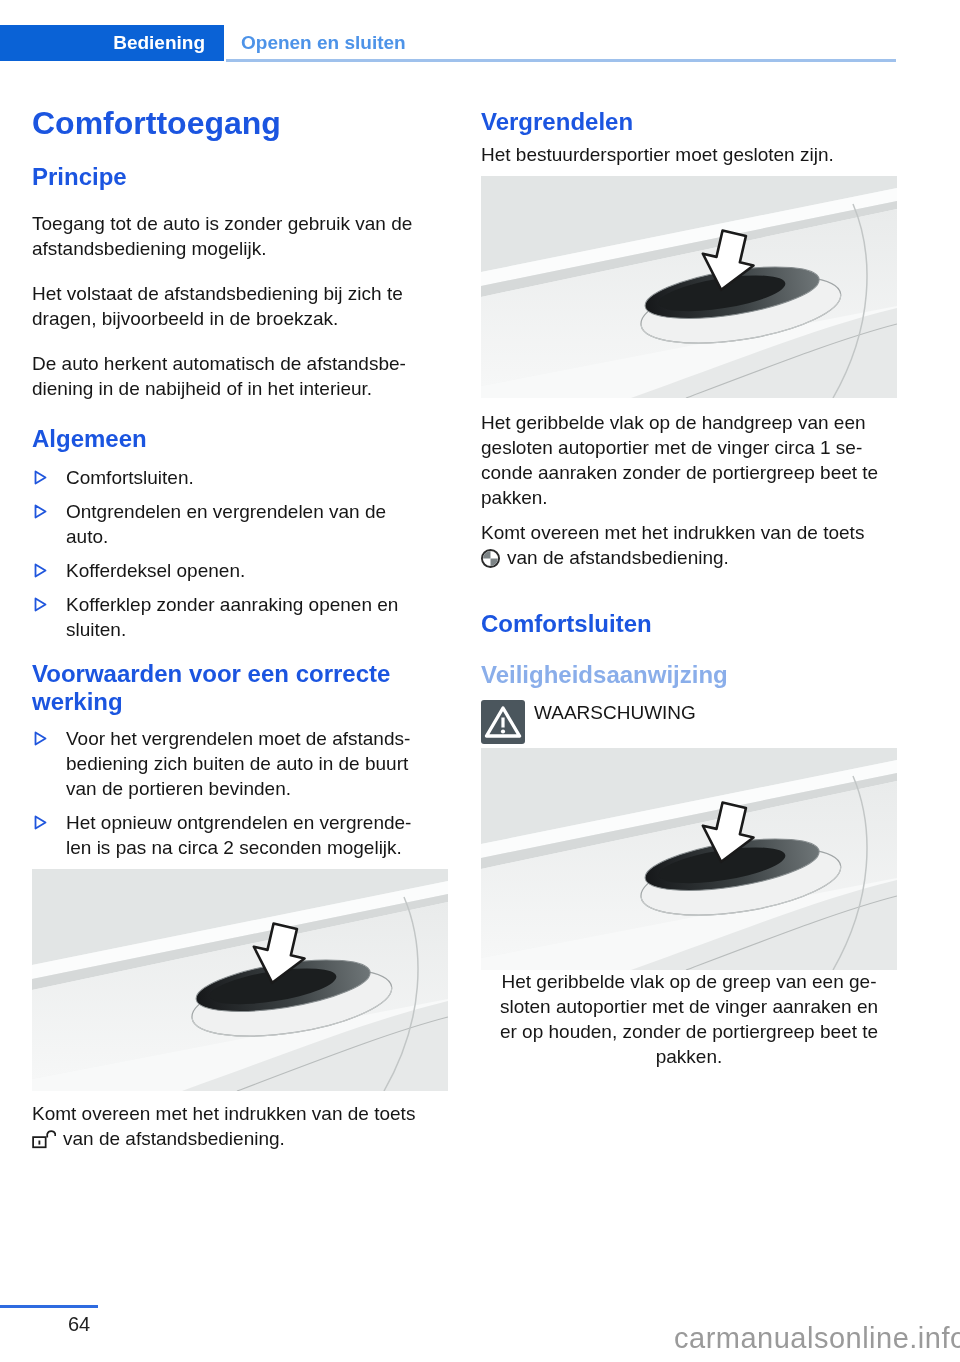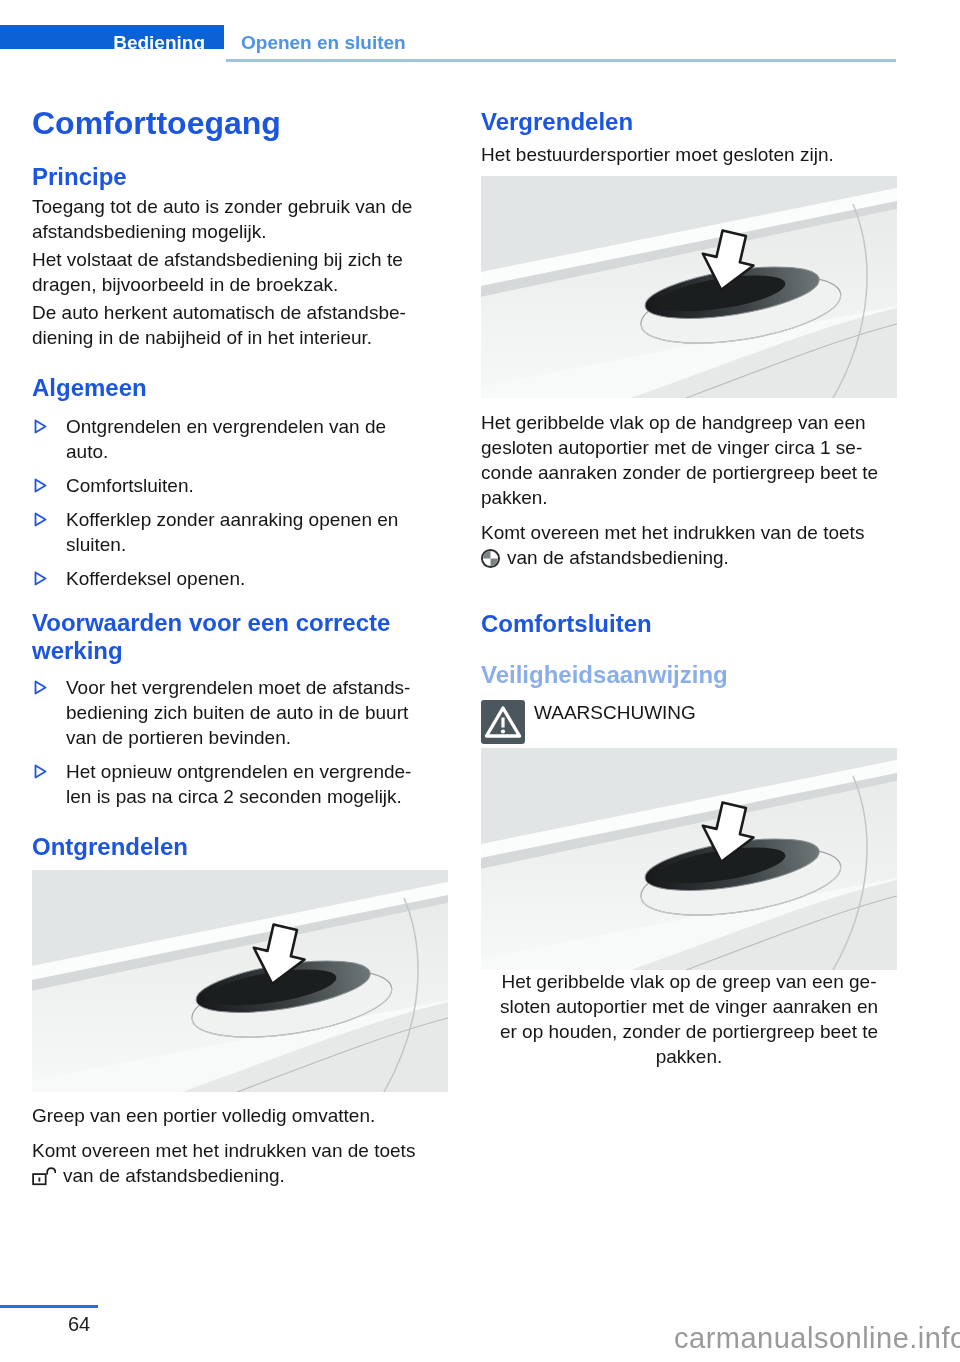--- a/index.html
+++ b/index.html
@@ -1,40 +1,40 @@
 <!DOCTYPE html>
 <html><head>
 <meta charset="utf-8">
 <style>
   * { margin:0; padding:0; box-sizing:border-box; }
   html,body { background:#ffffff; }
   body { font-family:"Liberation Sans","DejaVu Sans",sans-serif; color:#161616; }
   .page { position:relative; width:960px; height:1362px; background:#fff; overflow:hidden; margin:0 auto; }
 
   
-  .hdr-tab { position:absolute; left:0; top:25px; width:224px; height:24px;
+  .hdr-tab { position:absolute; left:0; top:25px; width:224px; height:36px;
              background:#0a62d6; color:#fff; font-weight:bold; font-size:19px;
              line-height:36px; text-align:right; padding-right:19px; }
   .hdr-crumb { position:absolute; left:241px; top:25px; height:36px;
                color:#4d93e8; font-weight:bold; font-size:19px; line-height:36px; }
   .hdr-line { position:absolute; left:226px; top:59px; width:670px; height:3px; background:#9fc1ec; }
 
   
   .cols { position:absolute; left:32px; top:0; width:865px; display:flex; }
   .col { width:416px; }
   .col.left { margin-right:33px; }
 
   h1 { color:#1b55e0; font-size:32px; line-height:38px; font-weight:bold; }
   h2 { color:#1b55e0; font-size:24px; line-height:28px; font-weight:bold; }
   h2.light { color:#8aaeea; }
   .p { font-size:19px; line-height:25px; white-space:pre-line; }
 
   .col.left h1 { margin-top:104px; }
   .h-principe { margin-top:21px; }
-  .p-m { margin-top:3px; }
+  .p-m { margin-top:20px; }
   .h-algemeen { margin-top:24px; }
   .blist { list-style:none; margin-top:12px; }
   .blist li { position:relative; padding-left:34px; margin-bottom:9px; }
   .bullet-glyph { position:absolute; left:2px; top:5px; width:13px; height:15px; }
   .h-voorwaarden { margin-top:18px; white-space:pre-line; }
   .blist.tight { margin-top:10px; }
   .h-ontgrendelen { margin-top:24px; }
 
   figure.illus { margin-top:9px; width:416px; height:222px; }
   figure.illus svg { display:block; width:416px; height:222px; }
@@ -143,41 +143,41 @@
 dragen, bijvoorbeeld in de broekzak.</p>
       <p class="p p-m">De auto herkent automatisch de afstandsbe-
 diening in de nabijheid of in het interieur.</p>
 
       <h2 class="h-algemeen">Algemeen</h2>
       <ul class="blist">
         <li>
           <svg class="bullet-glyph">
               <use href="#bullet-glyph"></use>
             </svg>
+          <span class="p">Comfortsluiten.</span>
+        </li>
+        <li>
+          <svg class="bullet-glyph">
+              <use href="#bullet-glyph"></use>
+            </svg>
           <span class="p">Ontgrendelen en vergrendelen van de
 auto.</span>
         </li>
         <li>
           <svg class="bullet-glyph">
               <use href="#bullet-glyph"></use>
             </svg>
-          <span class="p">Comfortsluiten.</span>
+          <span class="p">Kofferdeksel openen.</span>
         </li>
         <li>
           <svg class="bullet-glyph">
               <use href="#bullet-glyph"></use>
             </svg>
           <span class="p">Kofferklep zonder aanraking openen en
 sluiten.</span>
-        </li>
-        <li>
-          <svg class="bullet-glyph">
-              <use href="#bullet-glyph"></use>
-            </svg>
-          <span class="p">Kofferdeksel openen.</span>
         </li>
       </ul>
 
       <h2 class="h-voorwaarden">Voorwaarden voor een correcte
 werking</h2>
       <ul class="blist tight">
         <li>
           <svg class="bullet-glyph">
               <use href="#bullet-glyph"></use>
             </svg>
@@ -187,27 +187,25 @@
         </li>
         <li>
           <svg class="bullet-glyph">
               <use href="#bullet-glyph"></use>
             </svg>
           <span class="p">Het opnieuw ontgrendelen en vergrende-
 len is pas na circa 2 seconden mogelijk.</span>
         </li>
       </ul>
 
-      <h2 class="h-ontgrendelen">Ontgrendelen</h2>
       <figure class="illus">
         <svg viewBox="0 0 416 222">
             <use href="#door-illus"></use>
           </svg>
       </figure>
-      <p class="p caption">Greep van een portier volledig omvatten.</p>
       <p class="keyline">
         <span>Komt overeen met het indrukken van de toets</span><br>
         <svg class="ic" width="24" height="21">
             <use href="#unlock-glyph"></use>
           </svg><span>van de afstandsbediening.</span>
       </p>
     </div>
 
     <div class="col right">
       <h2 class="first">Vergrendelen</h2>

